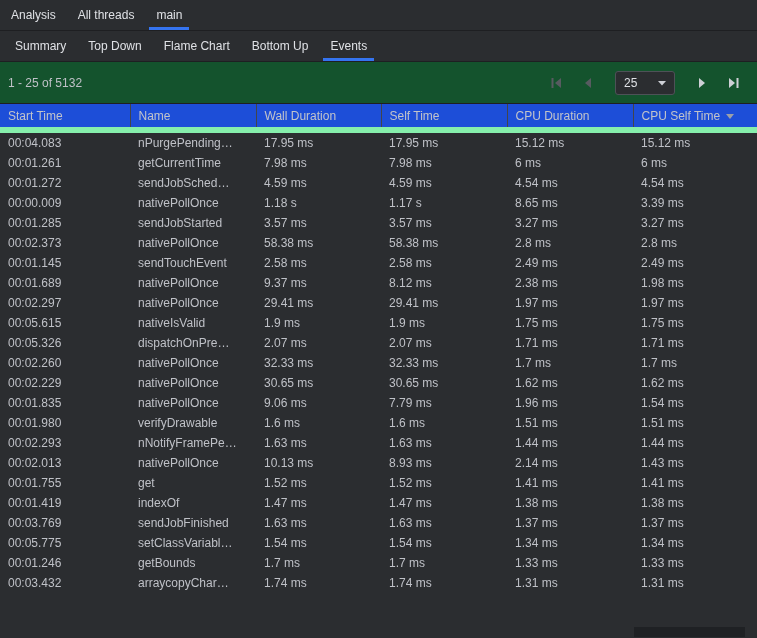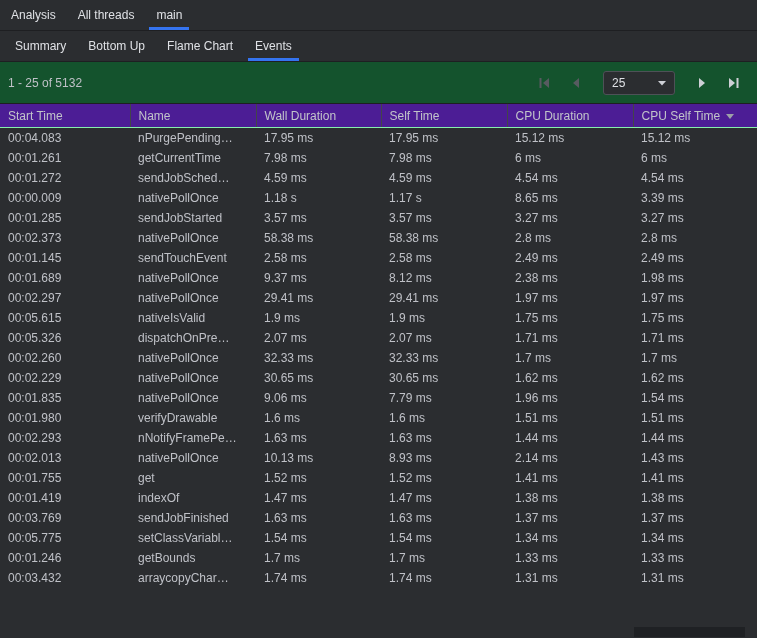--- a/index.html
+++ b/index.html
@@ -50,42 +50,42 @@
   .icon-btn {
     width: 26px; height: 24px;
     display: flex; align-items: center; justify-content: center;
     background: transparent; border: none;
     color: #ced0d6; cursor: default; padding: 0;
   }
   .icon-btn.disabled { color: #575b60; }
   .icon-btn svg { display: block; fill: currentColor; }
   .combo {
     display: flex; align-items: center; justify-content: space-between;
-    width: 72px; height: 24px;
+    width: 60px; height: 24px;
     border: 1px solid #4e5157; border-radius: 3px;
     padding: 0 7px 0 8px;
     margin: 0 8px;
     color: #dfe1e5; background: #2b2d30;
     cursor: default;
   }
   .combo-arrow svg { display: block; fill: #ced0d6; }
   
   .table-area { flex: 1 1 auto; position: relative; overflow: hidden; }
   table { width: 757px; border-collapse: collapse; table-layout: fixed; }
   th, td {
     text-align: left; font-weight: normal;
     white-space: nowrap; overflow: hidden; text-overflow: ellipsis;
     padding: 0 8px;
   }
   thead th {
     height: 23px; line-height: 22px;
     border-right: 1px solid #43454a;
-    border-bottom: 1px solid #86efac;
+    border-bottom: 6px solid #86efac;
     color: #c2c4ca;
-    background: #4c1d95;
+    background: #1d4ed8;
     margin-left: 8px;
   }
   thead th:last-child { border-right: none; }
   tbody td { height: 20px; line-height: 20px; color: #bfc1c7; }
   .sort-arrow { margin-left: 6px; display: inline-block; vertical-align: 1px; }
   .hscroll-thumb {
     position: absolute;
     left: 634px; bottom: 1px;
     width: 111px; height: 10px;
     background: #1f2124;
@@ -106,24 +106,27 @@
       <div class="tab selected">
         <span>main</span>
       </div>
     </div>
 
   <div class="tabbar views" id="view-tabs">
       <div class="tab">
         <span>Summary</span>
       </div>
       <div class="tab">
+        <span>Top Down</span>
+      </div>
+      <div class="tab">
+        <span>Flame Chart</span>
+      </div>
+      <div class="tab">
         <span>Bottom Up</span>
-      </div>
-      <div class="tab">
-        <span>Flame Chart</span>
       </div>
       <div class="tab selected">
         <span>Events</span>
       </div>
     </div>
 
   <div class="toolbar">
     <span>1 - 25 of 5132</span>
     <div class="pager">
       <span id="pager-before" style="display:flex;align-items:center;gap:6px;">

